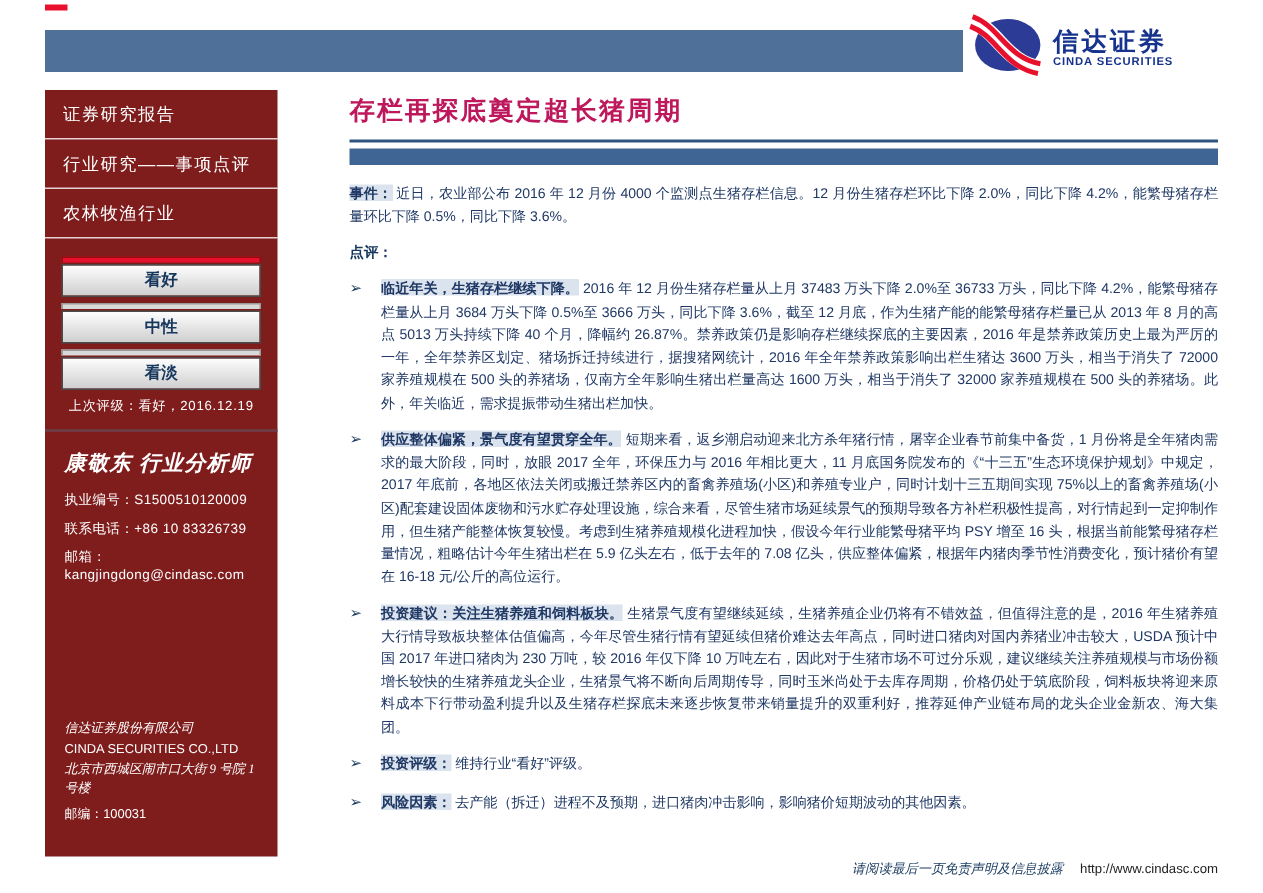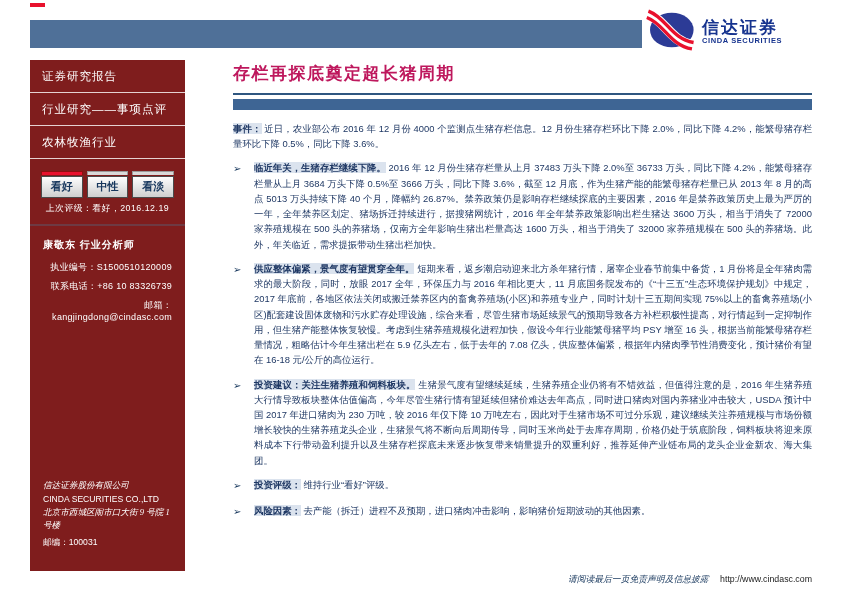--- a/index.html
+++ b/index.html
@@ -10,31 +10,31 @@
   
   .corner-dash{position:absolute;left:30px;top:3px;width:15px;height:4px;background:#e8112d;}
   .top-bar{position:absolute;left:30px;top:20px;width:612px;height:28px;background:#4f7098;}
   .logo{position:absolute;left:646px;top:9px;width:168px;height:46px;display:flex;align-items:center;gap:6px;}
   .logo-text{display:flex;flex-direction:column;line-height:1.05;}
   .logo-cn{font-size:17px;font-weight:bold;color:#16338e;letter-spacing:2px;}
   .logo-en{font-size:7.5px;font-weight:bold;color:#16338e;letter-spacing:0.6px;}
   
   .sidebar{position:absolute;left:30px;top:60px;width:155px;height:511px;background:#7f1d1d;color:#ffffff;}
   .side-item{font-size:11.5px;padding:9px 12px 8px 12px;border-bottom:1px solid rgba(255,255,255,.8);letter-spacing:1px;}
-  .ratings{display:flex;gap:4px;margin:12px 11px 4px 11px;}
+  .ratings{display:flex;gap:4px;margin:12px 11px 4px 11px;flex-direction:column;}
   .rating{flex:1;cursor:default;}
   .rating .stripe{height:3px;background:#d9d9d9;border:1px solid #9a9a9a;border-bottom:none;margin-bottom:1px;}
   .rating.selected .stripe{background:#e8112d;border-color:#8d0f0f;}
   .rating .btn{background:linear-gradient(#fdfdfd,#cfcfcf);border:1px solid #4a4a4a;color:#17375d;
     font-weight:bold;font-size:11px;text-align:center;padding:2px 0 3px 0;}
   .last-rating{font-size:8.8px;text-align:center;margin:5px 0 9px 0;letter-spacing:0.5px;}
   .side-redline{border-top:2px solid #6e3a43;margin:0;}
   .analyst{padding:12px 13px 0 13px;}
-  .analyst-name{font-size:10px;font-weight:bold;margin-bottom:9px;letter-spacing:1px;}
-  .analyst-line{font-size:9px;margin:0 0 6px 0;letter-spacing:0.3px;text-align:right;}
+  .analyst-name{font-size:14px;font-weight:bold;font-style:italic;margin-bottom:9px;letter-spacing:1px;}
+  .analyst-line{font-size:9px;margin:0 0 6px 0;letter-spacing:0.3px;}
   .company{position:absolute;left:13px;right:6px;bottom:22px;font-size:8.6px;line-height:1.55;
     font-family:"Liberation Serif","DejaVu Serif",serif;font-style:italic;}
   .company .en{font-family:"Liberation Sans","DejaVu Sans",sans-serif;font-style:normal;}
   .company .post{margin-top:3px;}
   
   .main{position:absolute;left:233px;top:62px;width:579px;}
   .title{font-size:17px;font-weight:bold;color:#be185d;letter-spacing:1.5px;}
   .title-rule{border:none;border-top:2px solid #2f5680;margin:8px 0 0 0;}
   .sub-row{display:flex;justify-content:space-between;align-items:baseline;margin-top:7px;}
   .sub-left{font-size:11px;font-weight:bold;font-style:italic;color:#17375d;letter-spacing:0.5px;}
@@ -113,20 +113,21 @@
 <div class="main">
   <div class="title">存栏再探底奠定超长猪周期</div>
   <hr class="title-rule">
   <div class="blue-bar"></div>
 
   <div class="body-text event">
     <span class="lead">事件：</span>
     <span>近日，农业部公布 2016 年 12 月份 4000 个监测点生猪存栏信息。12 月份生猪存栏环比下降 2.0%，同比下降 4.2%，能繁母猪存栏量环比下降 0.5%，同比下降 3.6%。</span>
   </div>
 
+  <span class="comment-label">点评：</span>
 
   <div class="bullet body-text">
     <span class="marker">➢</span>
     <div class="bullet-body">
       <span class="lead">临近年关，生猪存栏继续下降。</span>
       <span>2016 年 12 月份生猪存栏量从上月 37483 万头下降 2.0%至 36733 万头，同比下降 4.2%，能繁母猪存栏量从上月 3684 万头下降 0.5%至 3666 万头，同比下降 3.6%，截至 12 月底，作为生猪产能的能繁母猪存栏量已从 2013 年 8 月的高点 5013 万头持续下降 40 个月，降幅约 26.87%。禁养政策仍是影响存栏继续探底的主要因素，2016 年是禁养政策历史上最为严厉的一年，全年禁养区划定、猪场拆迁持续进行，据搜猪网统计，2016 年全年禁养政策影响出栏生猪达 3600 万头，相当于消失了 72000 家养殖规模在 500 头的养猪场，仅南方全年影响生猪出栏量高达 1600 万头，相当于消失了 32000 家养殖规模在 500 头的养猪场。此外，年关临近，需求提振带动生猪出栏加快。</span>
     </div>
   </div>
 
   <div class="bullet body-text">

